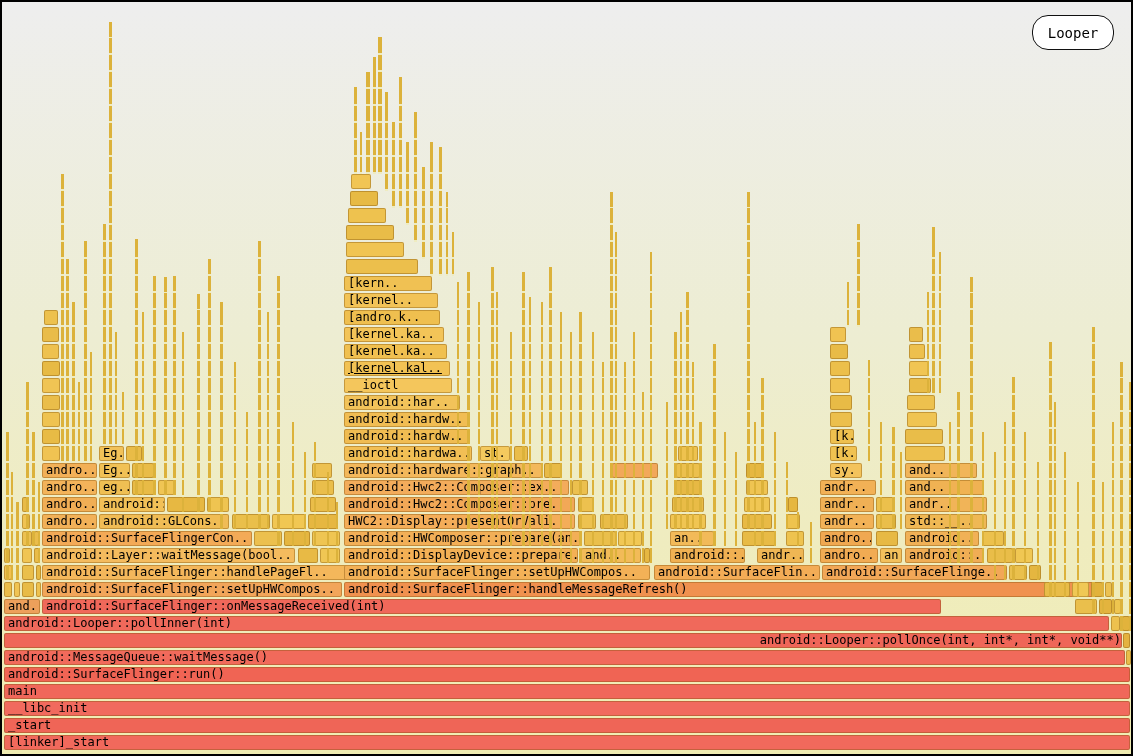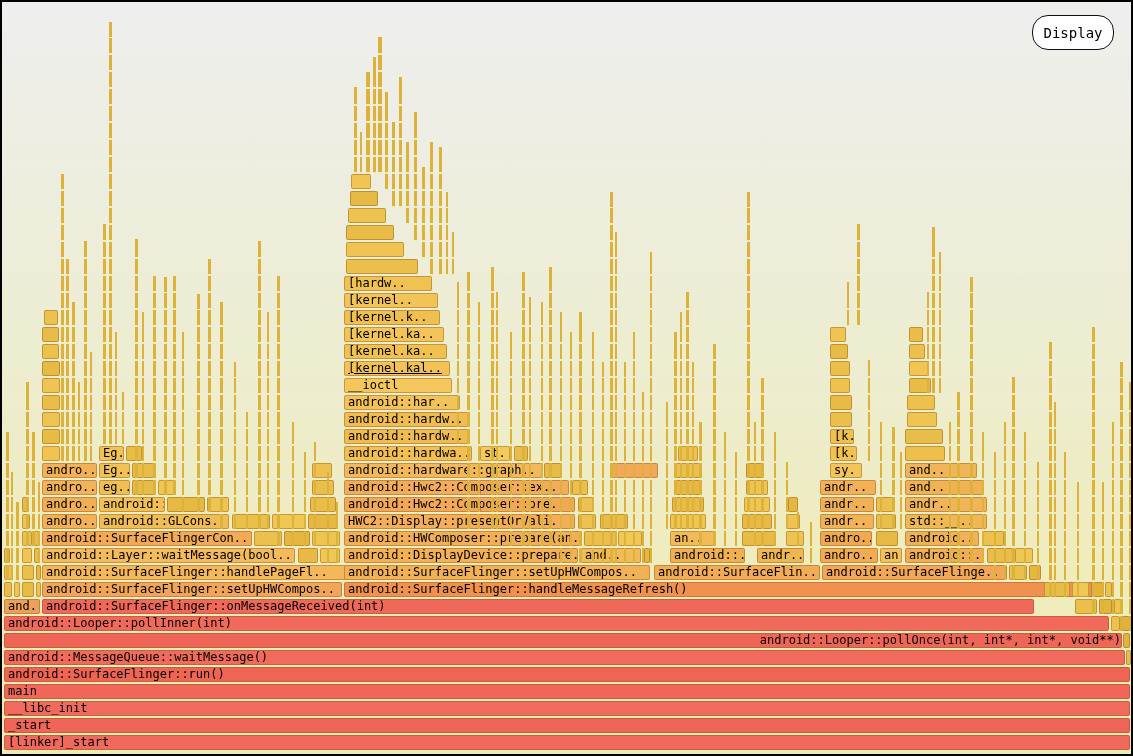--- a/index.html
+++ b/index.html
@@ -47,21 +47,21 @@
       <div class="frame" style="left: 2px; top: 682px; width: 1126px; background: rgb(240, 103, 90);">main</div>
       <div class="frame" style="left: 2px; top: 665px; width: 1126px; background: rgb(240, 100, 84);">android::SurfaceFlinger::run()</div>
       <div class="frame" style="left: 2px; top: 648px; width: 1121px; background: rgb(241, 106, 91);">android::MessageQueue::waitMessage()</div>
       <div class="frame" style="left: 1124px; top: 648px; width: 4px; background: rgb(233, 189, 74);"></div>
       <div class="frame" style="left: 2px; top: 631px; width: 1118px; background: rgb(239, 102, 88); text-align: right;">android::Looper::pollOnce(int, int*, int*, void**)</div>
       <div class="frame" style="left: 1121px; top: 631px; width: 7px; background: rgb(228, 178, 63);"></div>
       <div class="frame" style="left: 2px; top: 614px; width: 1105px; background: rgb(240, 105, 91);">android::Looper::pollInner(int)</div>
       <div class="frame" style="left: 1109px; top: 614px; width: 9px; background: rgb(237, 193, 78);"></div>
       <div class="frame" style="left: 1120px; top: 614px; width: 8px; background: rgb(226, 179, 60);"></div>
       <div class="frame" style="left: 2px; top: 597px; width: 36px; background: rgb(237, 160, 91);">and..</div>
-      <div class="frame" style="left: 40px; top: 597px; width: 992px; background: rgb(240, 104, 90);">android::SurfaceFlinger::onMessageReceived(int)</div>
+      <div class="frame" style="left: 40px; top: 597px; width: 899px; background: rgb(240, 104, 90);">android::SurfaceFlinger::onMessageReceived(int)</div>
       <div class="frame" style="left: 1073px; top: 597px; width: 22px; background: rgb(234, 191, 76);"></div>
       <div class="frame" style="left: 1097px; top: 597px; width: 13px; background: rgb(227, 180, 62);"></div>
       <div class="frame" style="left: 1112px; top: 597px; width: 7px; background: rgb(238, 197, 79);"></div>
       <div class="frame" style="left: 2px; top: 580px; width: 8px; background: rgb(234, 189, 74);"></div>
       <div class="frame" style="left: 12px; top: 580px; width: 6px; background: rgb(240, 196, 83);"></div>
       <div class="frame" style="left: 20px; top: 580px; width: 12px; background: rgb(232, 187, 70);"></div>
       <div class="frame" style="left: 34px; top: 580px; width: 5px; background: rgb(238, 194, 79);"></div>
       <div class="frame" style="left: 40px; top: 580px; width: 300px; background: rgb(242, 165, 90);">android::SurfaceFlinger::setUpHWCompos..</div>
       <div class="frame" style="left: 342px; top: 580px; width: 752px; background: rgb(240, 145, 79);">android::SurfaceFlinger::handleMessageRefresh()</div>
       <div class="frame" style="left: 1042px; top: 580px; width: 26px; background: rgb(232, 188, 72);"></div>
@@ -191,23 +191,23 @@
       <div class="frame" style="left: 907px; top: 359px; width: 20px; background: rgb(241, 197, 83);"></div>
       <div class="frame" style="left: 40px; top: 342px; width: 17px; background: rgb(238, 193, 79);"></div>
       <div class="frame" style="left: 342px; top: 342px; width: 103px; background: rgb(240, 192, 80);">[kernel.ka..</div>
       <div class="frame" style="left: 828px; top: 342px; width: 18px; background: rgb(232, 187, 71);"></div>
       <div class="frame" style="left: 907px; top: 342px; width: 16px; background: rgb(237, 192, 77);"></div>
       <div class="frame" style="left: 40px; top: 325px; width: 17px; background: rgb(233, 188, 73);"></div>
       <div class="frame" style="left: 342px; top: 325px; width: 100px; background: rgb(243, 196, 88);">[kernel.ka..</div>
       <div class="frame" style="left: 828px; top: 325px; width: 16px; background: rgb(240, 195, 82);"></div>
       <div class="frame" style="left: 907px; top: 325px; width: 14px; background: rgb(234, 189, 75);"></div>
       <div class="frame" style="left: 42px; top: 308px; width: 14px; background: rgb(237, 193, 78);"></div>
-      <div class="frame" style="left: 342px; top: 308px; width: 96px; background: rgb(239, 191, 79);">[kernel.k..</div>
+      <div class="frame" style="left: 342px; top: 308px; width: 96px; background: rgb(239, 191, 79);">[andro.k..</div>
       <div class="frame" style="left: 342px; top: 291px; width: 94px; background: rgb(242, 195, 87);">[kernel..</div>
-      <div class="frame" style="left: 342px; top: 274px; width: 88px; background: rgb(240, 193, 83);">[hardw..</div>
+      <div class="frame" style="left: 342px; top: 274px; width: 88px; background: rgb(240, 193, 83);">[kern..</div>
       <div class="frame" style="left: 344px; top: 257px; width: 72px; background: rgb(236, 191, 76);"></div>
       <div class="frame" style="left: 344px; top: 240px; width: 58px; background: rgb(240, 196, 82);"></div>
       <div class="frame" style="left: 344px; top: 223px; width: 48px; background: rgb(233, 188, 72);"></div>
       <div class="frame" style="left: 346px; top: 206px; width: 38px; background: rgb(238, 194, 79);"></div>
       <div class="frame" style="left: 348px; top: 189px; width: 28px; background: rgb(231, 186, 69);"></div>
       <div class="frame" style="left: 349px; top: 172px; width: 20px; background: rgb(241, 197, 84);"></div>
       <div class="spike" style="left: 4px; top: 430px; width: 3px; height: 150px; background: repeating-linear-gradient(rgb(220, 178, 59) 0px, rgb(220, 178, 59) 15px, rgb(239, 236, 192) 15px, rgb(239, 236, 192) 17px) 0px 14px;"></div>
       <div class="spike" style="left: 9px; top: 470px; width: 2px; height: 110px; background: repeating-linear-gradient(rgb(220, 178, 59) 0px, rgb(220, 178, 59) 15px, rgb(239, 236, 192) 15px, rgb(239, 236, 192) 17px) 0px 8px;"></div>
       <div class="spike" style="left: 14px; top: 500px; width: 3px; height: 80px; background: repeating-linear-gradient(rgb(220, 178, 59) 0px, rgb(220, 178, 59) 15px, rgb(239, 236, 192) 15px, rgb(239, 236, 192) 17px) 0px 12px;"></div>
       <div class="spike" style="left: 24px; top: 380px; width: 3px; height: 166px; background: repeating-linear-gradient(rgb(220, 178, 59) 0px, rgb(220, 178, 59) 15px, rgb(239, 236, 192) 15px, rgb(239, 236, 192) 17px) 0px 13px;"></div>
@@ -315,14 +315,14 @@
       <div class="spike" style="left: 1047px; top: 340px; width: 3px; height: 257px; background: repeating-linear-gradient(rgb(220, 178, 59) 0px, rgb(220, 178, 59) 15px, rgb(239, 236, 192) 15px, rgb(239, 236, 192) 17px) 0px 2px;"></div>
       <div class="spike" style="left: 1052px; top: 400px; width: 2px; height: 197px; background: repeating-linear-gradient(rgb(220, 178, 59) 0px, rgb(220, 178, 59) 15px, rgb(239, 236, 192) 15px, rgb(239, 236, 192) 17px) 0px 10px;"></div>
       <div class="spike" style="left: 1062px; top: 450px; width: 2px; height: 147px; background: repeating-linear-gradient(rgb(220, 178, 59) 0px, rgb(220, 178, 59) 15px, rgb(239, 236, 192) 15px, rgb(239, 236, 192) 17px) 0px 11px;"></div>
       <div class="spike" style="left: 1075px; top: 480px; width: 2px; height: 117px; background: repeating-linear-gradient(rgb(220, 178, 59) 0px, rgb(220, 178, 59) 15px, rgb(239, 236, 192) 15px, rgb(239, 236, 192) 17px) 0px 15px;"></div>
       <div class="spike" style="left: 1090px; top: 325px; width: 3px; height: 289px; background: repeating-linear-gradient(rgb(220, 178, 59) 0px, rgb(220, 178, 59) 15px, rgb(239, 236, 192) 15px, rgb(239, 236, 192) 17px) 0px 0px;"></div>
       <div class="spike" style="left: 1100px; top: 480px; width: 2px; height: 134px; background: repeating-linear-gradient(rgb(220, 178, 59) 0px, rgb(220, 178, 59) 15px, rgb(239, 236, 192) 15px, rgb(239, 236, 192) 17px) 0px 15px;"></div>
       <div class="spike" style="left: 1110px; top: 420px; width: 2px; height: 194px; background: repeating-linear-gradient(rgb(220, 178, 59) 0px, rgb(220, 178, 59) 15px, rgb(239, 236, 192) 15px, rgb(239, 236, 192) 17px) 0px 7px;"></div>
       <div class="spike" style="left: 1118px; top: 360px; width: 3px; height: 271px; background: repeating-linear-gradient(rgb(220, 178, 59) 0px, rgb(220, 178, 59) 15px, rgb(239, 236, 192) 15px, rgb(239, 236, 192) 17px) 0px 16px;"></div>
       <div class="spike" style="left: 1127px; top: 380px; width: 3px; height: 251px; background: repeating-linear-gradient(rgb(220, 178, 59) 0px, rgb(220, 178, 59) 15px, rgb(239, 236, 192) 15px, rgb(239, 236, 192) 17px) 0px 13px;"></div>
     </div>
-  <button class="search-btn">Display</button>
+  <button class="search-btn">Looper</button>
 </div>
 
 </body></html>

